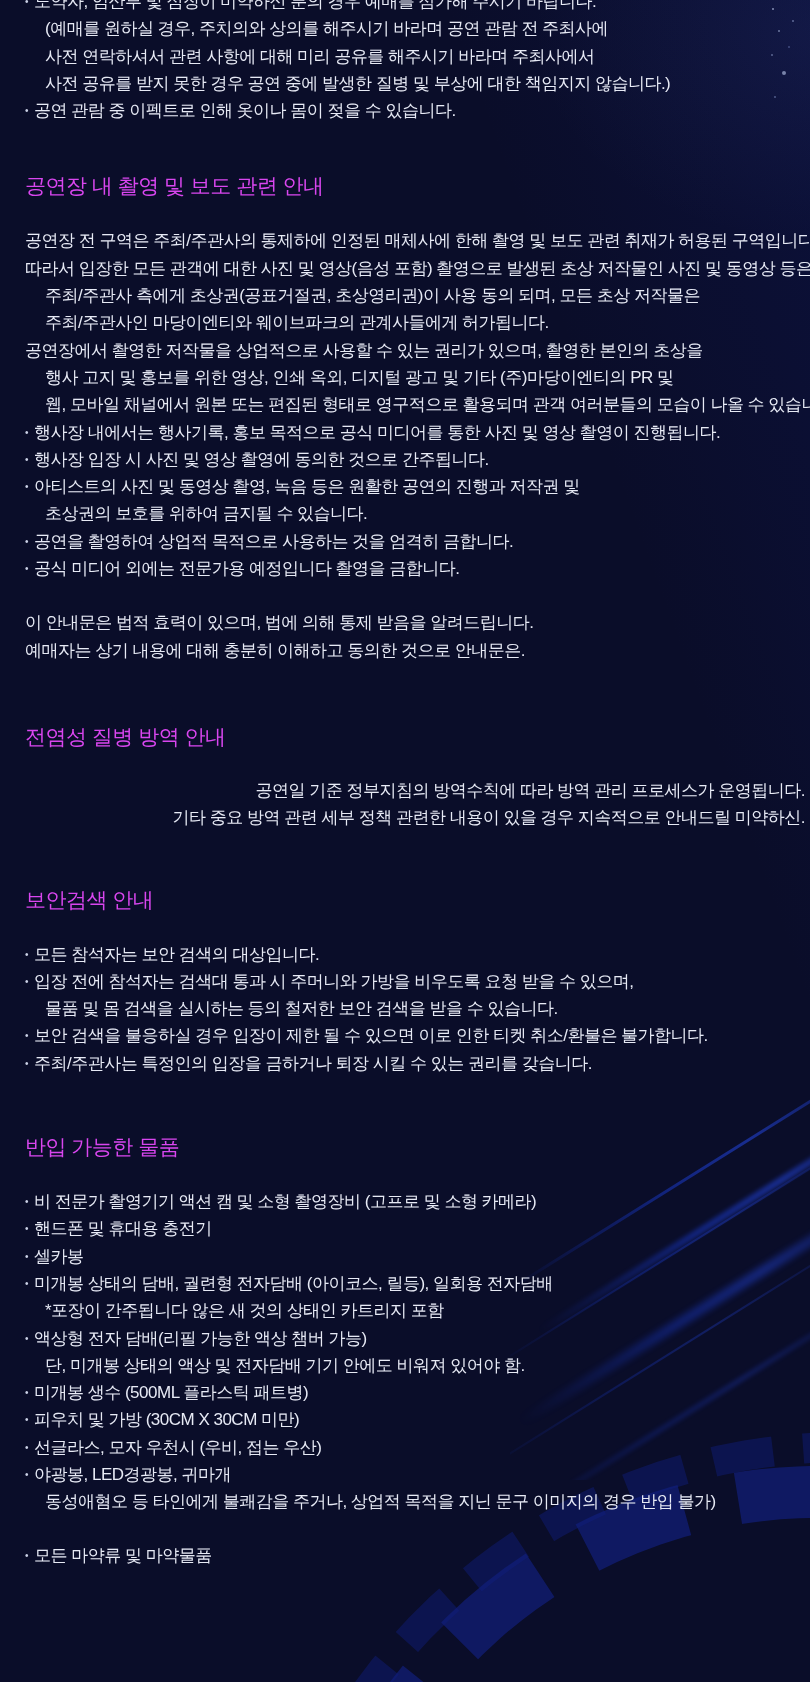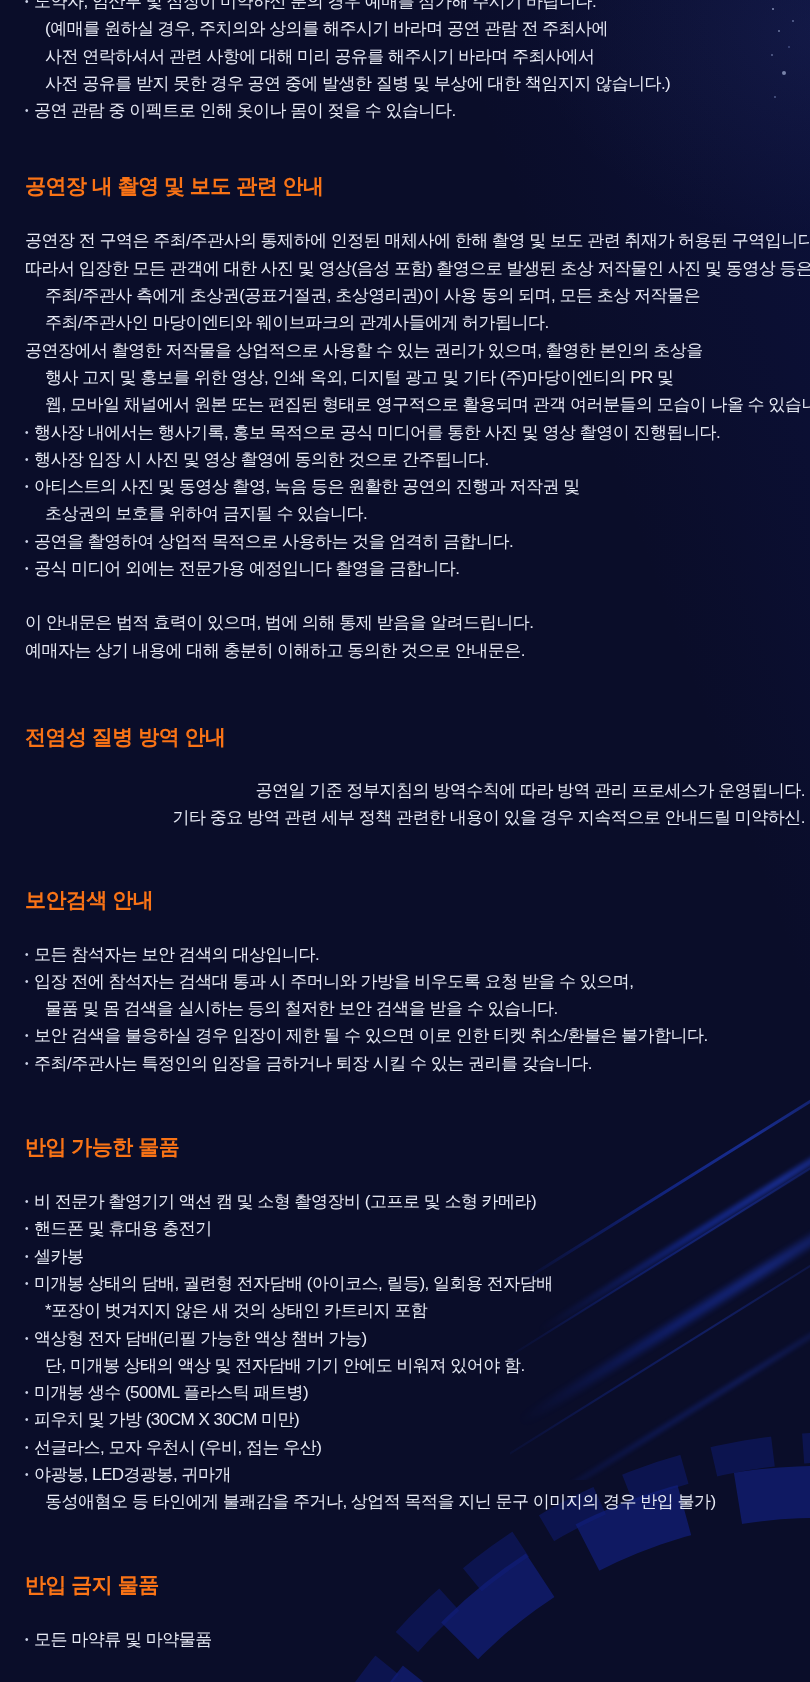--- a/index.html
+++ b/index.html
@@ -35,21 +35,21 @@
     border:30px dashed #101e7e;right:-640px;bottom:-960px;opacity:.45;
     transform:rotate(-4deg);pointer-events:none;}
   
   .doc{position:absolute;left:25px;top:0;width:780px;color:#e7eaf5;
     font-size:17px;letter-spacing:-0.5px;}
   .line{line-height:27.3px;white-space:nowrap;}
   .indent,.cont{padding-left:20px;}
   .bullet{position:relative;padding-left:9px;}
   .bullet::before{content:"•";position:absolute;left:0;top:0;
     font-size:10px;line-height:27.3px;color:#ccd2e6;}
-  h2{font-size:21px;font-weight:700;color:#f97316;margin:0;line-height:30px;
+  h2{font-size:21px;font-weight:400;color:#d946ef;margin:0;line-height:30px;
     letter-spacing:-0.5px;white-space:nowrap;}
   .sec-intro{margin-top:-12px;}
   .sec-photo h2{margin-top:47px;}
   .sec-photo .lines{margin-top:26px;}
   .sec-photo .legal{margin-top:27px;}
   .sec-disease h2{margin-top:58px;}
   .sec-disease .lines{margin-top:25px;text-align:right;}
   .sec-security h2{margin-top:53px;}
   .sec-security .lines{margin-top:26px;}
   .sec-allowed h2{margin-top:55px;}
@@ -127,31 +127,30 @@
       </div>
   </section>
 
   <section class="sec sec-allowed">
     <h2>반입 가능한 물품</h2>
     <div class="lines">
         <div class="line bullet">비 전문가 촬영기기 액션 캠 및 소형 촬영장비 (고프로 및 소형 카메라)</div>
         <div class="line bullet">핸드폰 및 휴대용 충전기</div>
         <div class="line bullet">셀카봉</div>
         <div class="line bullet">미개봉 상태의 담배, 궐련형 전자담배 (아이코스, 릴등), 일회용 전자담배</div>
-        <div class="line cont">*포장이 벗겨지지 않은 새 것의 상태인 카트리지 포함</div>
+        <div class="line cont">*포장이 간주됩니다 않은 새 것의 상태인 카트리지 포함</div>
         <div class="line bullet">액상형 전자 담배(리필 가능한 액상 챔버 가능)</div>
         <div class="line cont">단, 미개봉 상태의 액상 및 전자담배 기기 안에도 비워져 있어야 함.</div>
         <div class="line bullet">미개봉 생수 (500ML 플라스틱 패트병)</div>
         <div class="line bullet">피우치 및 가방 (30CM X 30CM 미만)</div>
         <div class="line bullet">선글라스, 모자 우천시 (우비, 접는 우산)</div>
         <div class="line bullet">야광봉, LED경광봉, 귀마개</div>
         <div class="line cont">동성애혐오 등 타인에게 불쾌감을 주거나, 상업적 목적을 지닌 문구 이미지의 경우 반입 불가)</div>
       </div>
   </section>
 
   <section class="sec sec-prohibited">
-    <h2>반입 금지 물품</h2>
     <div class="lines">
         <div class="line bullet">모든 마약류 및 마약물품</div>
       </div>
   </section>
 
 </div>
 
 </body></html>

